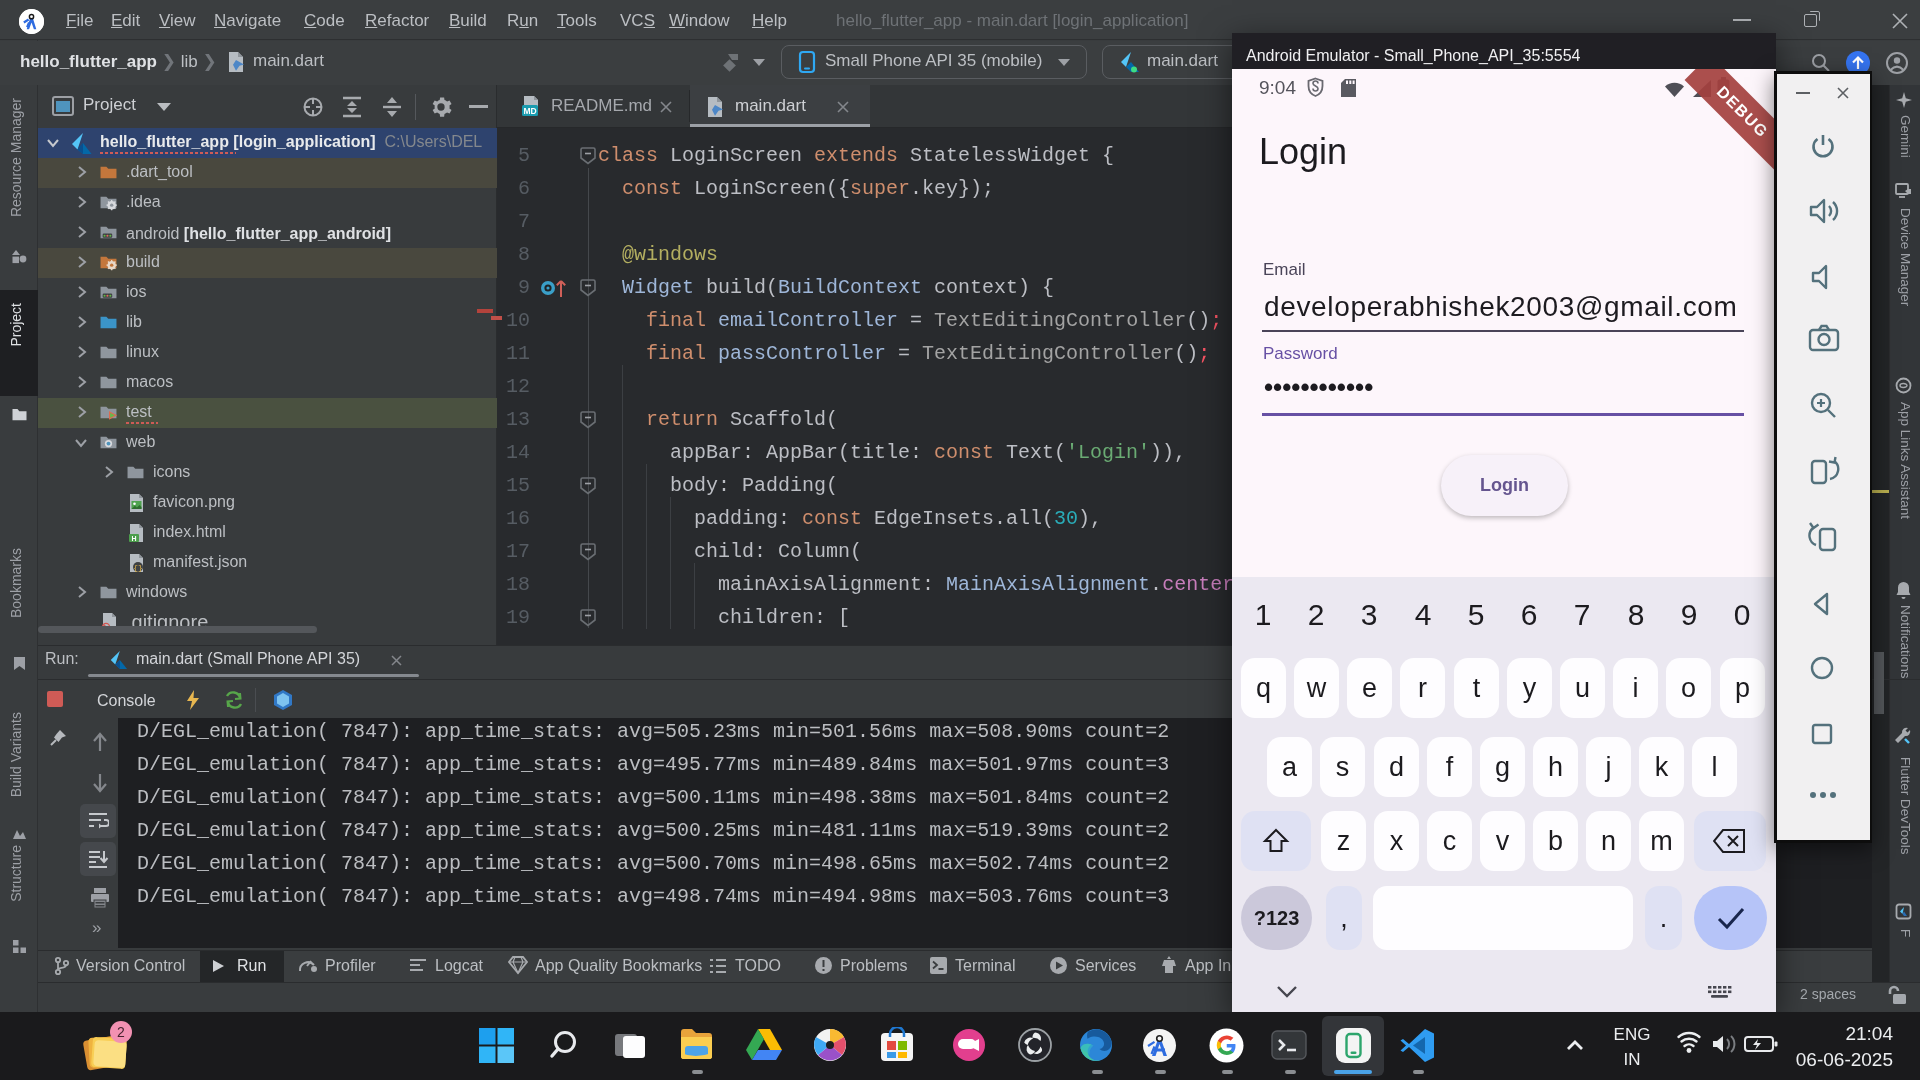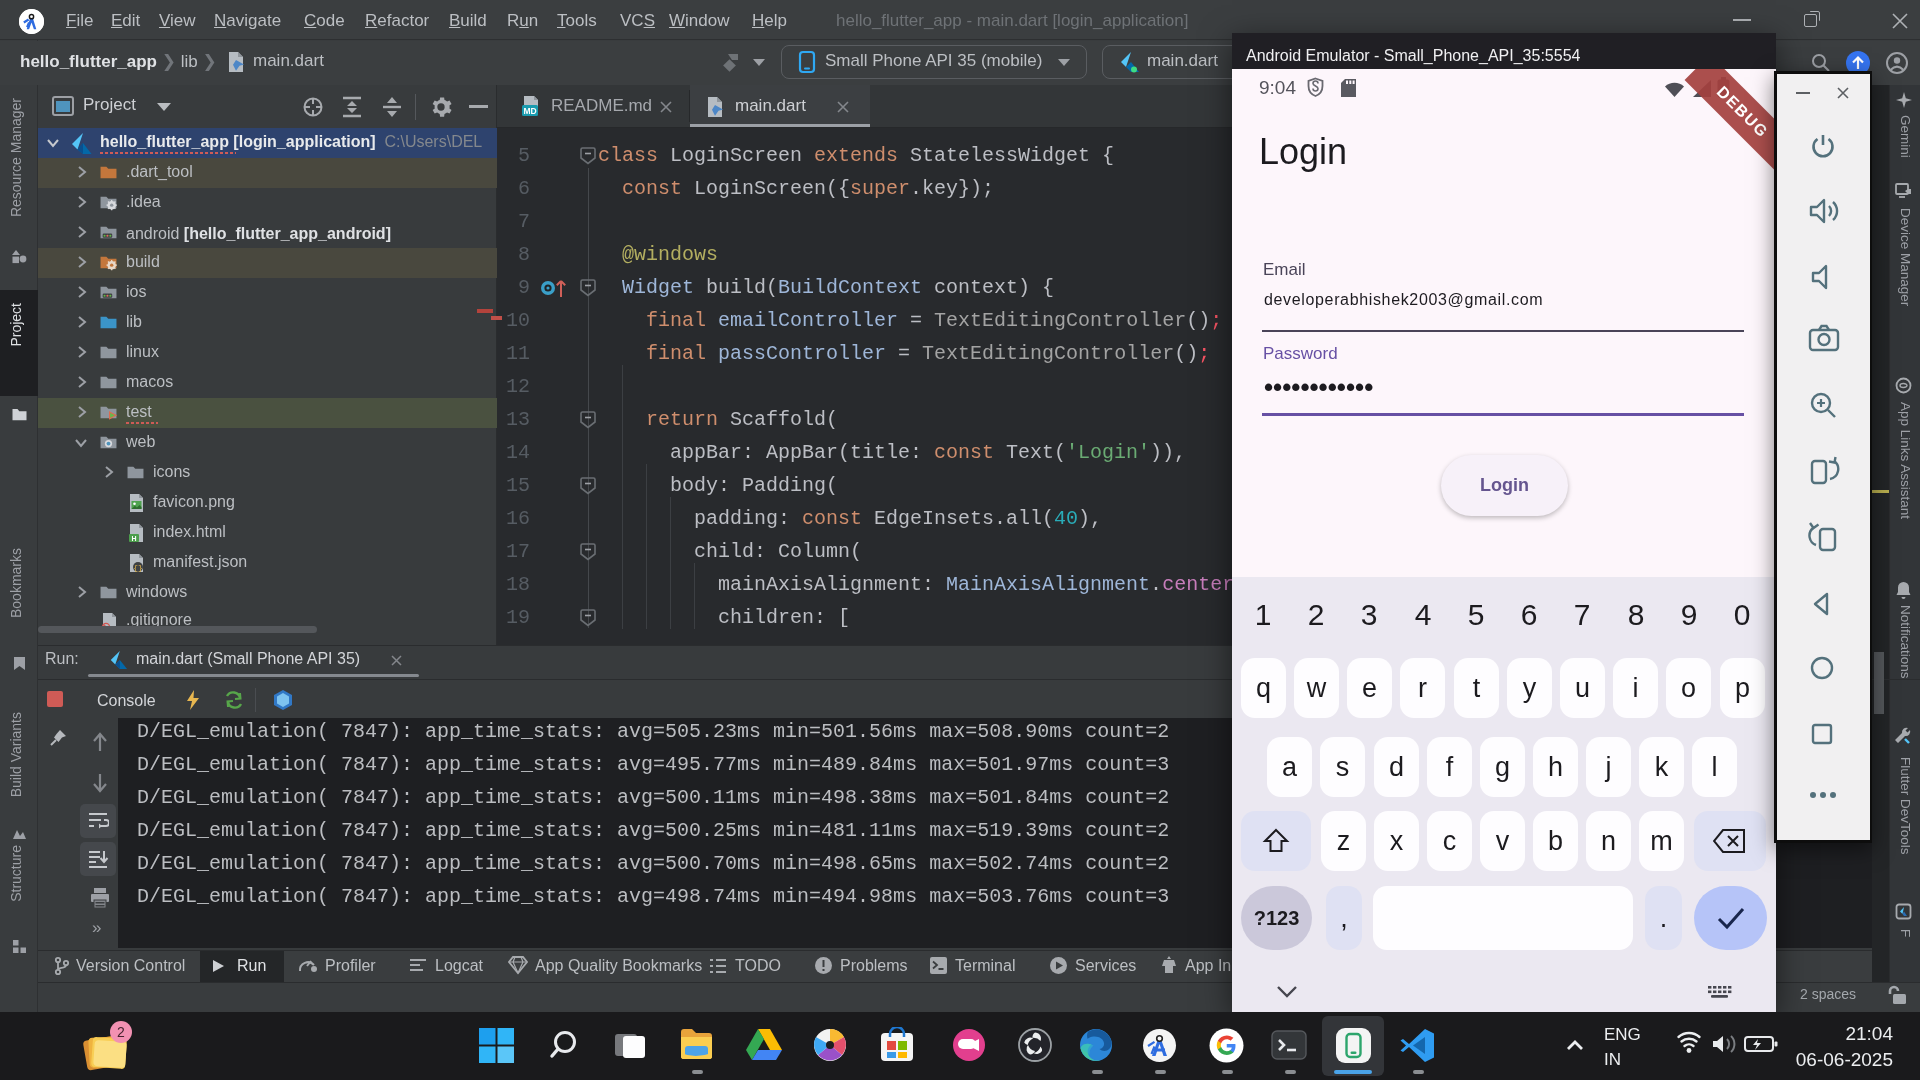--- a/index.html
+++ b/index.html
@@ -320,21 +320,21 @@
 <svg class="a" style="left:99px;top:584px" width="19" height="17" viewBox="0 0 17 16">
     <path d="M1 2.5 h5.5 l1.8 2 h7.7 v9 h-15 z" fill="#8f969e"></path>
   </svg>
 <div class="a" style="left:126px;top:583px;font-size:16px;color:#bcbfc3">windows</div>
 <svg class="a" style="left:100px;top:612px" width="18" height="20" viewBox="0 0 18 20">
     <path d="M3 1 h9 l4 4 v14 h-13 z" fill="#b6bcc2"></path>
     <path d="M12 1 l4 4 h-4 z" fill="#8f959b"></path>
     <circle cx="6" cy="15" r="3.6" fill="none" stroke="#d25853" stroke-width="1.4"></circle>
     <path d="M3.5 12.5 l5 5" stroke="#d25853" stroke-width="1.4"></path>
   </svg>
-<div class="a" style="left:126px;top:611px;font-size:16px;color:#bcbfc3">.gitignore</div>
+<div class="a" style="left:126px;top:611px;font-size:20px;color:#bcbfc3">.gitignore</div>
 <div class="a" style="left:38px;top:626px;width:279px;height:7px;background:#54575b;border-radius:4px"></div>
 <div class="a" style="left:477px;top:309px;width:16px;height:4px;background:#b3433c"></div>
 
 
 <style>
 .ln{position:absolute;left:470px;width:60px;text-align:right;font-family:"Liberation Mono",monospace;font-size:20px;line-height:33px;color:#565c63;height:33px}
 .cl{position:absolute;left:598px;font-family:"Liberation Mono",monospace;font-size:20px;line-height:33px;height:33px;white-space:pre;color:#bcbec4}
 .kw{color:#cf8e6d}.st{color:#6aab73}.nm{color:#2aacb8}.vr{color:#9eb6d8}.ct{color:#a3a3a3}.rd{color:#f75464}.pu{color:#c77dbb}.an{color:#b3ae60}
 .fold{position:absolute;left:580px;width:16px;height:19px}
 </style>
@@ -389,21 +389,21 @@
 <div class="a" style="left:491px;top:316px;width:11px;height:4px;background:#c24f48"></div>
 <div class="cl" style="top:139px"><span class="kw">class</span> LoginScreen <span class="kw">extends</span> StatelessWidget {</div>
 <div class="cl" style="top:172px">  <span class="kw">const</span> LoginScreen({<span class="kw">super</span>.key});</div>
 <div class="cl" style="top:238px">  <span class="an">@windows</span></div>
 <div class="cl" style="top:271px">  <span class="vr">Widget</span> build(<span class="vr">BuildContext</span> context) {</div>
 <div class="cl" style="top:304px">    <span class="kw">final</span> <span class="vr">emailController</span> = <span class="ct">TextEditingController</span>()<span class="rd">;</span></div>
 <div class="cl" style="top:337px">    <span class="kw">final</span> <span class="vr">passController</span> = <span class="ct">TextEditingController</span>()<span class="rd">;</span></div>
 <div class="cl" style="top:403px">    <span class="kw">return</span> Scaffold(</div>
 <div class="cl" style="top:436px">      appBar: AppBar(title: <span class="kw">const</span> Text(<span class="st">'Login'</span>)),</div>
 <div class="cl" style="top:469px">      body: Padding(</div>
-<div class="cl" style="top:502px">        padding: <span class="kw">const</span> EdgeInsets.all(<span class="nm">40</span>),</div>
+<div class="cl" style="top:502px">        padding: <span class="kw">const</span> EdgeInsets.all(<span class="nm">30</span>),</div>
 <div class="cl" style="top:535px">        child: Column(</div>
 <div class="cl" style="top:568px">          mainAxisAlignment: <span class="vr">MainAxisAlignment</span>.<span class="pu">center</span>,</div>
 <div class="cl" style="top:601px">          children: [</div>
 <svg class="a" style="left:1782px;top:100px" width="18" height="18" viewBox="0 0 18 18">
     <path d="M3 9.5 L7 13.5 L15 4.5" stroke="#57a64a" stroke-width="2.5" fill="none"></path>
   </svg>
 
 
 <div class="a" style="left:45px;top:650px;font-size:16px;color:#bcbfc3">Run:</div>
 <svg class="a" style="left:108px;top:650px" width="20" height="20" viewBox="0 0 22 22">
@@ -583,21 +583,21 @@
 <svg class="a" style="left:1717px;top:77px" width="13" height="21" viewBox="0 0 13 21">
     <rect x="4" y="0" width="5" height="3" fill="#4f4f56"></rect>
     <rect x="0.5" y="2.5" width="12" height="18" rx="2" fill="#4f4f56"></rect>
   </svg>
 
 <div class="a" style="left:1232px;top:69px;width:544px;height:120px;overflow:hidden">
     <div style="position:absolute;left:436px;top:51px;width:200px;height:36px;background:rgba(164,64,62,0.92);transform:rotate(45deg);display:flex;align-items:center;justify-content:flex-start;padding-left:31px;color:#fff;font-weight:bold;font-size:16px;letter-spacing:1.5px">DEBUG</div>
   </div>
 <div class="a" style="left:1259px;top:131px;font-size:36px;color:#1c1b1f">Login</div>
 <div class="a" style="left:1263px;top:260px;font-size:17px;color:#4a4458">Email</div>
-<div class="a" style="left:1264px;top:291px;font-size:16px;color:#1d1b20;letter-spacing:0.65px">developerabhishek2003@gmail.com</div>
+<div class="a" style="left:1264px;top:291px;font-size:28px;color:#1d1b20;letter-spacing:0.65px">developerabhishek2003@gmail.com</div>
 <div class="a" style="left:1262px;top:330px;width:482px;height:2px;background:#4a4458"></div>
 <div class="a" style="left:1263px;top:344px;font-size:17px;color:#6750a4">Password</div>
 <div class="a" style="left:1264px;top:372px;font-size:26px;color:#1d1b20;letter-spacing:0;font-weight:bold">••••••••••••</div>
 <div class="a" style="left:1262px;top:413px;width:482px;height:3px;background:#6750a4"></div>
 <div class="a" style="left:1441px;top:455px;width:127px;height:61px;border-radius:31px;background:#f7f1f9;box-shadow:0 2px 5px rgba(0,0,0,.25);display:flex;align-items:center;justify-content:center;color:#65558f;font-weight:bold;font-size:18px">Login</div>
 
 <div class="a" style="left:1232px;top:577px;width:544px;height:435px;background:#ebe8f1"></div>
 <style>
 .kb{position:absolute;background:#fefdff;border-radius:14px;display:flex;align-items:center;justify-content:center;font-size:27px;color:#1c1b1f;font-family:"Liberation Sans",sans-serif}
 .kl{background:#dfe1f3}
@@ -824,21 +824,21 @@
 <svg class="tb" style="left:1399px" width="37" height="37" viewBox="0 0 37 37">
     <path d="M26 2 L10 17 L4 12 L1.5 13.5 L7 18.5 L1.5 23.5 L4 25 L10 20 L26 35 L35 30.5 V6.5 Z" fill="#2f9cf1"></path>
     <path d="M26 10 V27 L14 18.5 Z" fill="#1467ad"></path>
   </svg>
 <div class="dt" style="left:692px"></div><div class="dt" style="left:1092px"></div><div class="dt" style="left:1155px"></div><div class="dt" style="left:1222px"></div><div class="dt" style="left:1285px"></div><div class="dt" style="left:1413px"></div>
 <div class="a" style="left:1334px;top:1070px;width:38px;height:4px;border-radius:2px;background:#4aa3e8"></div>
 
 <svg class="a" style="left:1566px;top:1038px" width="18" height="14" viewBox="0 0 18 14">
     <path d="M2 11 L9 4 L16 11" stroke="#eceef0" stroke-width="2.8" fill="none"></path>
   </svg>
-<div class="a" style="left:1604px;top:1022px;width:56px;font-size:17px;color:#eceef0;line-height:25px">ENG<br>IN</div>
+<div class="a" style="left:1604px;top:1022px;width:56px;text-align:center;font-size:17px;color:#eceef0;line-height:25px">ENG<br>IN</div>
 <svg class="a" style="left:1676px;top:1031px" width="26" height="24" viewBox="0 0 26 24">
     <circle cx="13" cy="19.5" r="2.4" fill="#eceef0"></circle>
     <path d="M8.5 15 a7 7 0 0 1 9 0" fill="none" stroke="#eceef0" stroke-width="2.4" stroke-linecap="round"></path>
     <path d="M5.5 10.5 a11.5 11.5 0 0 1 15 0" fill="none" stroke="#eceef0" stroke-width="2.4" stroke-linecap="round"></path>
     <path d="M2.5 6 a16 16 0 0 1 21 0" fill="none" stroke="#eceef0" stroke-width="2.4" stroke-linecap="round"></path>
   </svg>
 <svg class="a" style="left:1710px;top:1033px" width="28" height="22" viewBox="0 0 28 22">
     <path d="M3 8 h4 l6 -5 v16 l-6 -5 h-4 z" fill="#e8eaec"></path>
     <path d="M17 6 a7 7 0 0 1 0 10 M21 3 a11 11 0 0 1 0 16" stroke="#7a7d81" stroke-width="2" fill="none"></path>
   </svg>

